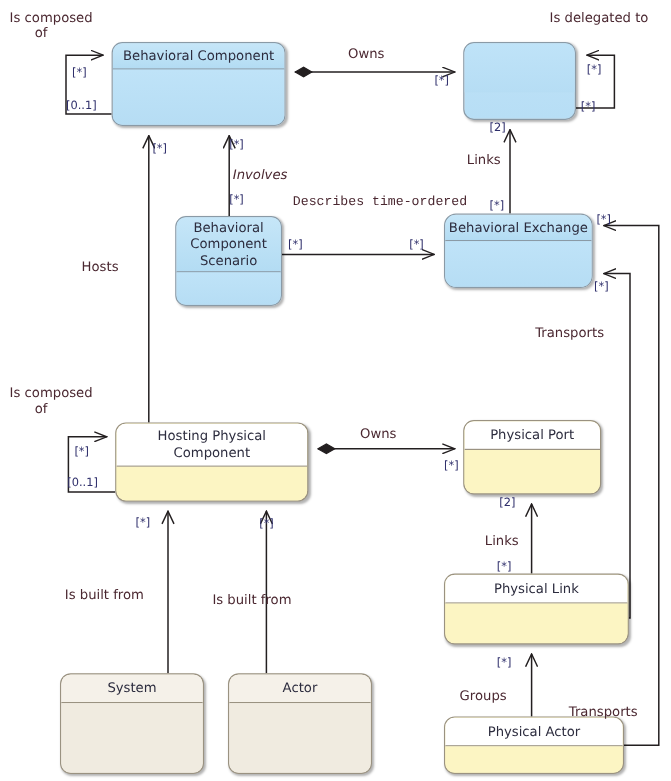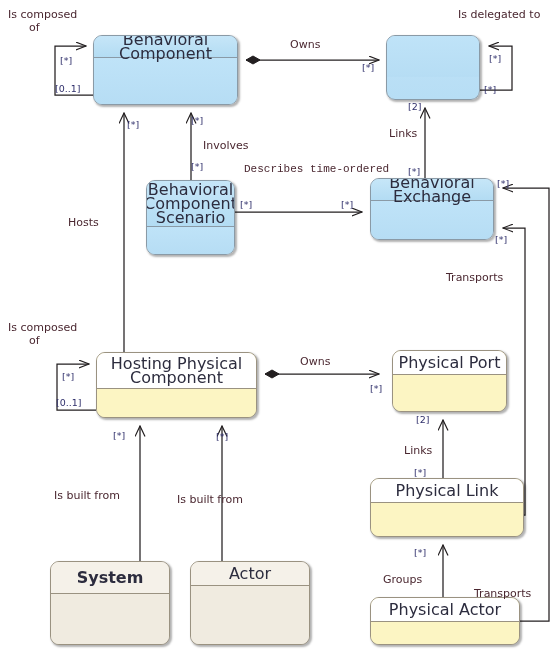--- a/index.html
+++ b/index.html
@@ -3,21 +3,21 @@
 <meta charset="utf-8">
 <style>
   html,body{margin:0;padding:0;background:#ffffff;}
   body{font-family:"DejaVu Sans","Liberation Sans",sans-serif;}
   #stage{position:relative;width:559px;height:651px;background:#fff;overflow:hidden;}
   #wire{position:absolute;left:0;top:0;width:559px;height:651px;}
 
   .node{position:absolute;border:1px solid #9a9281;border-radius:9px;
         box-shadow:1.5px 1.5px 2px rgba(0,0,0,.30);box-sizing:border-box;overflow:hidden;}
   .node .hdr{box-sizing:border-box;width:100%;text-align:center;
-             color:#2c2c3e;font-size:16px;line-height:14px;
+             color:#2c2c3e;font-size:11px;line-height:14px;
              display:flex;align-items:center;justify-content:center;
              border-bottom:1px solid #9a9281;padding:2px 3px;}
   .node .body{width:100%;}
 
   
   .blue{border-color:#8a9aa6;background:linear-gradient(180deg,#bfe2f7 0%,#b7def5 100%);}
   .blue .hdr{background:linear-gradient(180deg,#c6e6f8 0%,#b3dcf3 100%);border-bottom-color:#8a9aa6;}
   .blue .body{background:linear-gradient(180deg,#bfe3f8 0%,#b6ddf4 100%);}
   
   .yel{border-color:#9a9281;background:#fcf5c0;}
@@ -89,56 +89,56 @@
       </div>
       <div class="node blue" style="left: 386px; top: 35px; width: 94px; height: 65px;">
         <div class="body" style="height: 41px;"></div>
       </div>
       <div class="node blue" style="left: 146px; top: 180px; width: 89px; height: 75px;">
         <div class="hdr" style="height: 46px; white-space: pre-line;">Behavioral
 Component
 Scenario</div>
         <div class="body" style="height: 27px;"></div>
       </div>
-      <div class="node blue" style="left: 370px; top: 178px; width: 124px; height: 62px;">
+      <div class="node blue" style="left: 370px; top: 178px; width: 124px; height: 62px; border-radius: 10px;">
         <div class="hdr" style="height: 22px; white-space: pre-line;">Behavioral Exchange</div>
         <div class="body" style="height: 38px;"></div>
       </div>
       <div class="node yel" style="left: 96px; top: 352px; width: 161px; height: 66px;">
         <div class="hdr" style="height: 36px; white-space: pre-line;">Hosting Physical
 Component</div>
         <div class="body" style="height: 28px;"></div>
       </div>
-      <div class="node yel" style="left: 386px; top: 350px; width: 115px; height: 62px; margin-left: 6px;">
+      <div class="node yel" style="left: 386px; top: 350px; width: 115px; height: 62px;">
         <div class="hdr" style="height: 24px; white-space: pre-line;">Physical Port</div>
         <div class="body" style="height: 36px;"></div>
       </div>
       <div class="node yel" style="left: 370px; top: 478px; width: 154px; height: 59px;">
         <div class="hdr" style="height: 24px; white-space: pre-line;">Physical Link</div>
         <div class="body" style="height: 33px;"></div>
       </div>
       <div class="node yel" style="left: 370px; top: 597px; width: 150px; height: 48px;">
         <div class="hdr" style="height: 24px; white-space: pre-line;">Physical Actor</div>
         <div class="body" style="height: 22px;"></div>
       </div>
       <div class="node gry" style="left: 50px; top: 561px; width: 120px; height: 84px;">
-        <div class="hdr" style="height: 32px; white-space: pre-line; font-weight: bold;">System</div>
+        <div class="hdr" style="height: 24px; white-space: pre-line;">System</div>
         <div class="body" style="height: 58px;"></div>
       </div>
       <div class="node gry" style="left: 190px; top: 561px; width: 120px; height: 84px;">
         <div class="hdr" style="height: 24px; white-space: pre-line;">Actor</div>
         <div class="body" style="height: 58px;"></div>
       </div>
     </div>
   <div id="labels">
       <div class="lbl" style="left: 8px; top: 8px;">Is composed
       of</div>
       <div class="lbl" style="left: 290px; top: 38px;">Owns</div>
       <div class="lbl" style="left: 458px; top: 8px;">Is delegated to</div>
-      <div class="lbl" style="left: 203px; top: 139px;">Involves</div>
+      <div class="lbl" style="left: 194px; top: 139px; font-style: italic;">Involves</div>
       <div class="lbl" style="left: 244px; top: 163px; font-family: Liberation Mono, monospace;">Describes time-ordered</div>
       <div class="lbl" style="left: 389px; top: 127px;">Links</div>
       <div class="lbl" style="left: 68px; top: 216px;">Hosts</div>
       <div class="lbl" style="left: 446px; top: 271px;">Transports</div>
       <div class="lbl" style="left: 8px; top: 321px;">Is composed
       of</div>
       <div class="lbl" style="left: 300px; top: 355px;">Owns</div>
       <div class="lbl" style="left: 404px; top: 444px;">Links</div>
       <div class="lbl" style="left: 54px; top: 489px;">Is built from</div>
       <div class="lbl" style="left: 177px; top: 493px;">Is built from</div>

